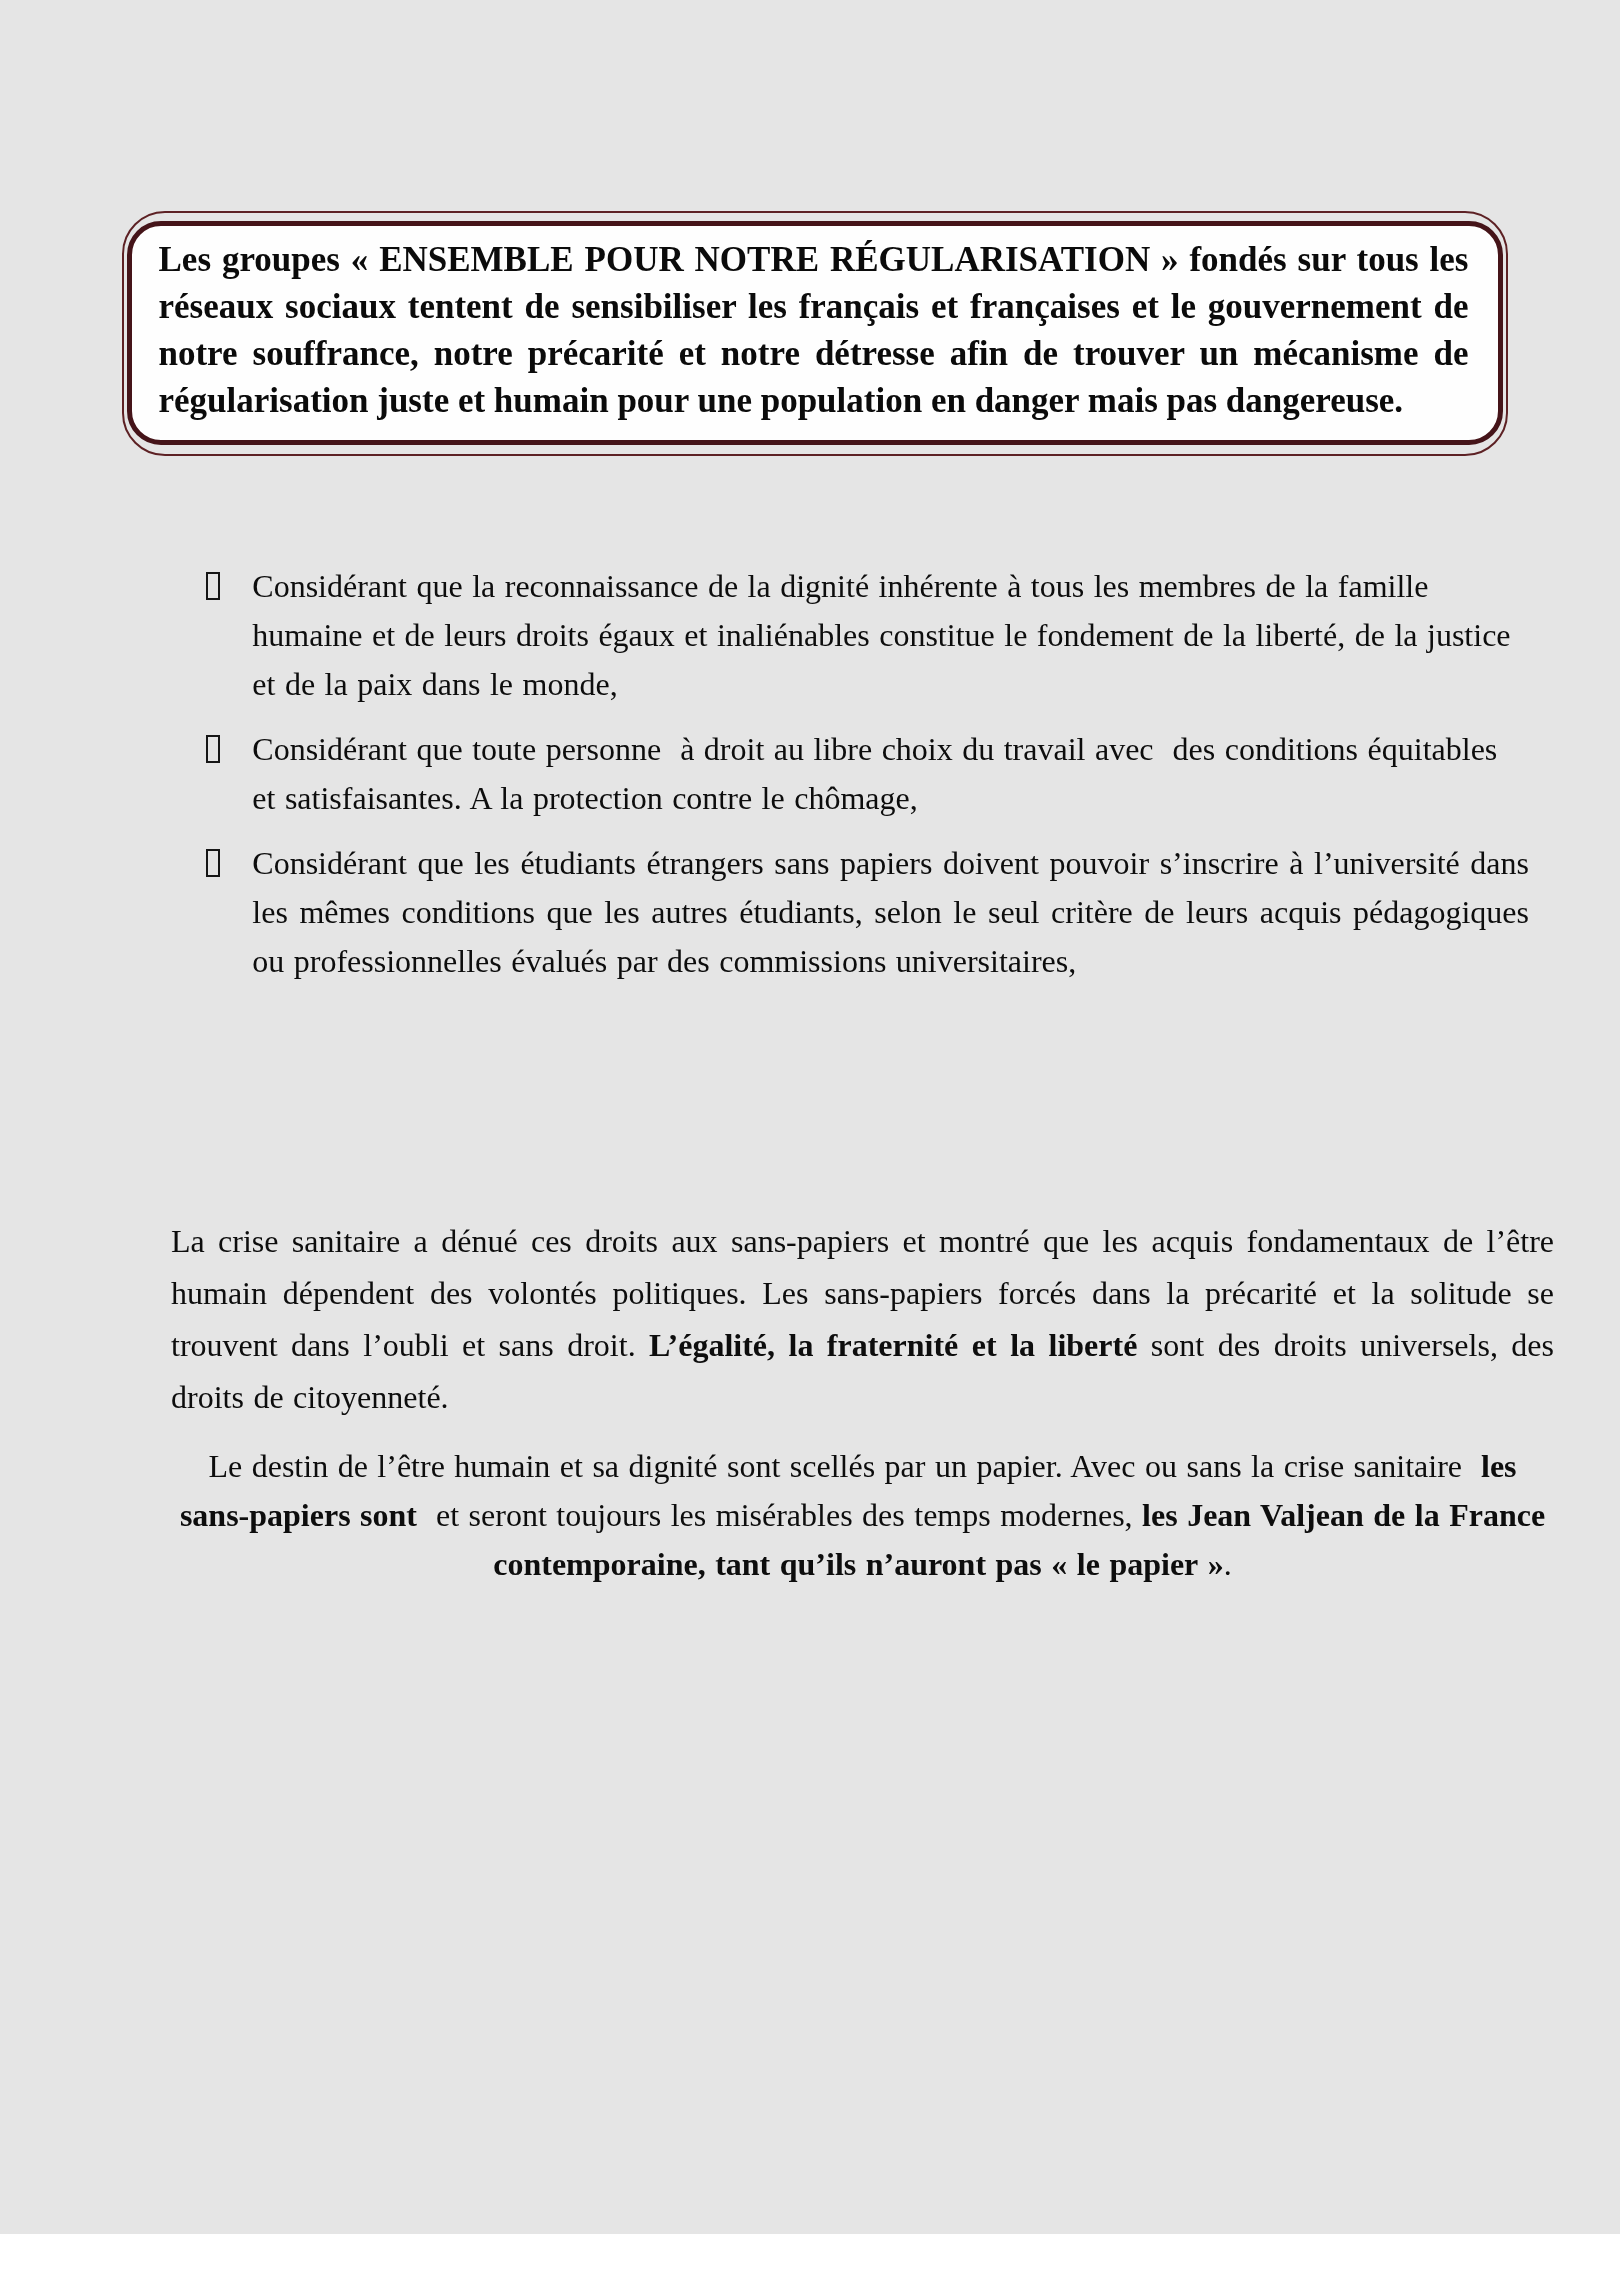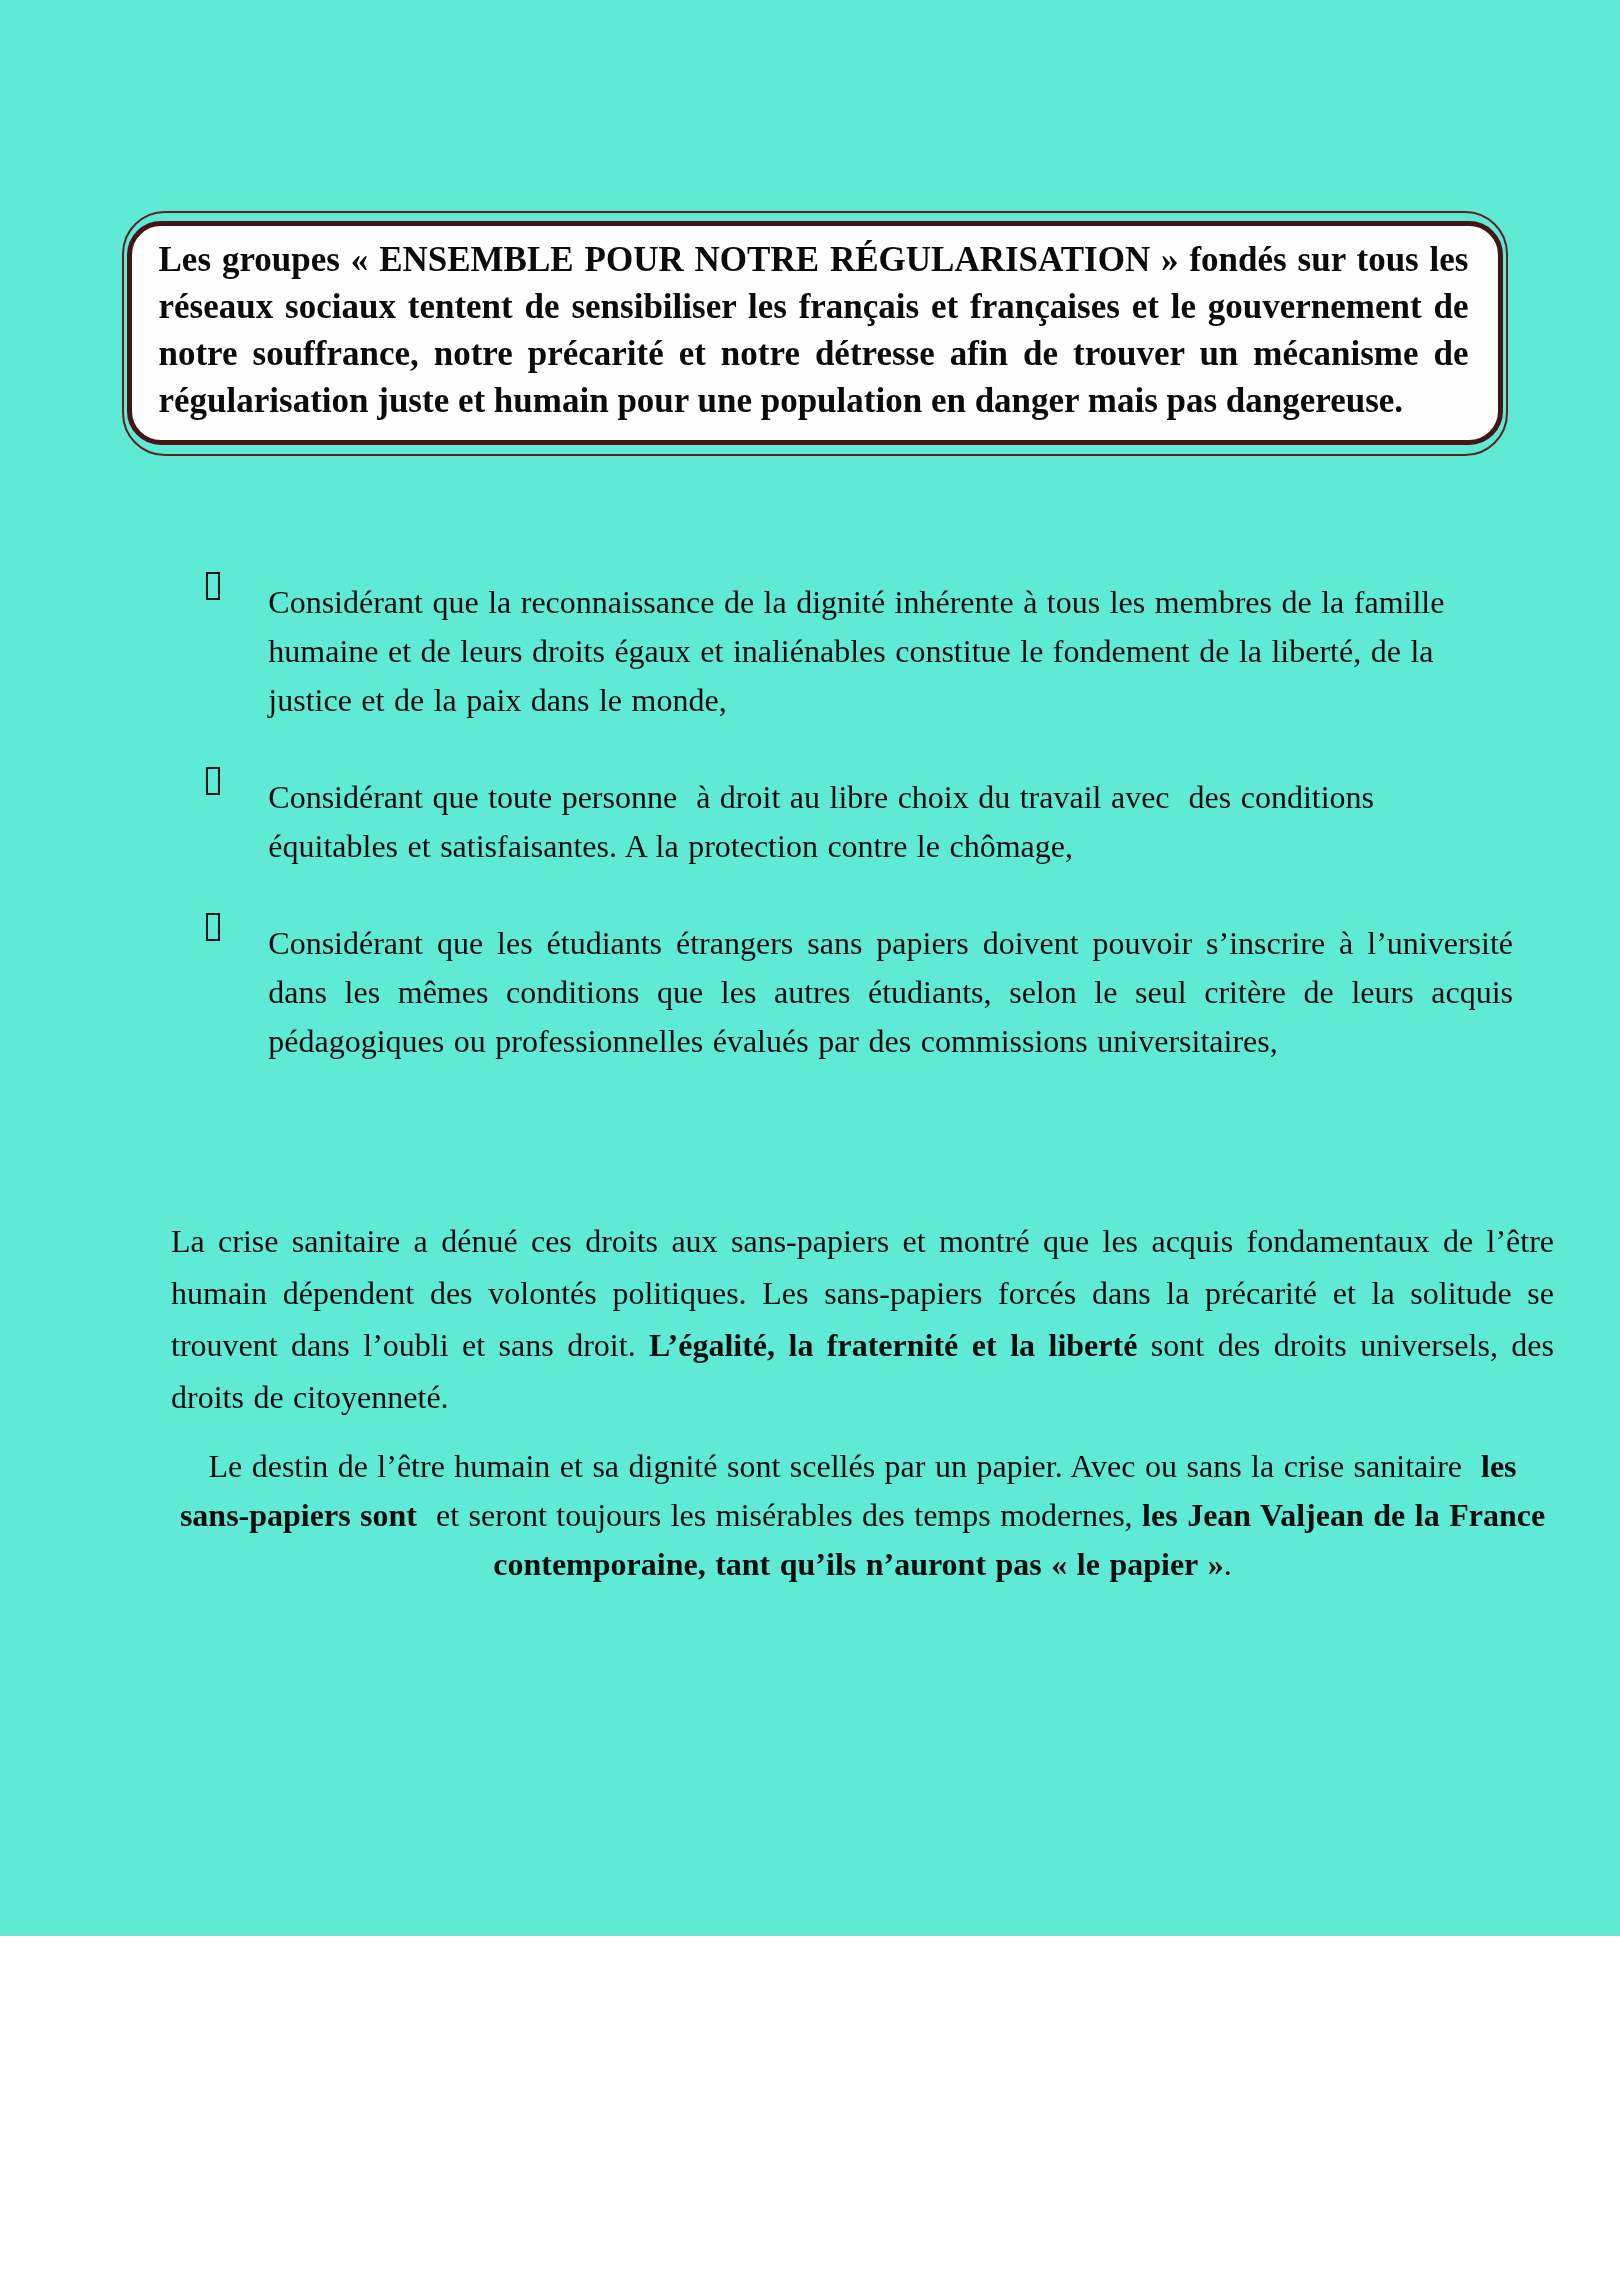--- a/index.html
+++ b/index.html
@@ -3,22 +3,22 @@
 <meta charset="utf-8">
 <style>
   html, body {
     margin: 0;
     padding: 0;
     background: #ffffff;
   }
   .page {
     position: relative;
     width: 1621px;
-    height: 1936px;
-    background: #5eead4;
+    height: 2234px;
+    background: #e5e5e5;
     font-family: "Liberation Serif", "DejaVu Serif", serif;
     color: #0d0d0d;
     overflow: hidden;
   }
 
   
   .banner {
     position: absolute;
     left: 127px;
     top: 221px;
@@ -62,21 +62,21 @@
     margin-bottom: 16px;
   }
   .tofu {
     flex: 0 0 auto;
     width: 10.3px;
     height: 23.6px;
     border: 2.2px solid #161616;
     margin: 10.3px 32px 0 0;
   }
   .bullet-text {
-    margin: 16px;
+    margin: 0;
     flex: 1 1 auto;
     font-size: 32px;
     line-height: 49px;
     word-spacing: 1.5px;
     text-align: left;
   }
   .bullet.just .bullet-text {
     text-align: justify;
   }
 

